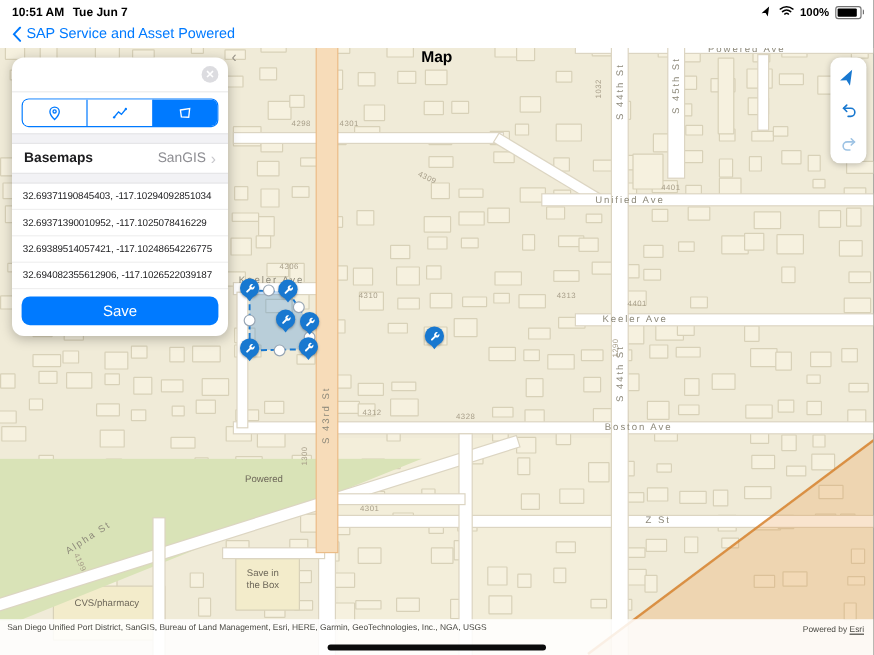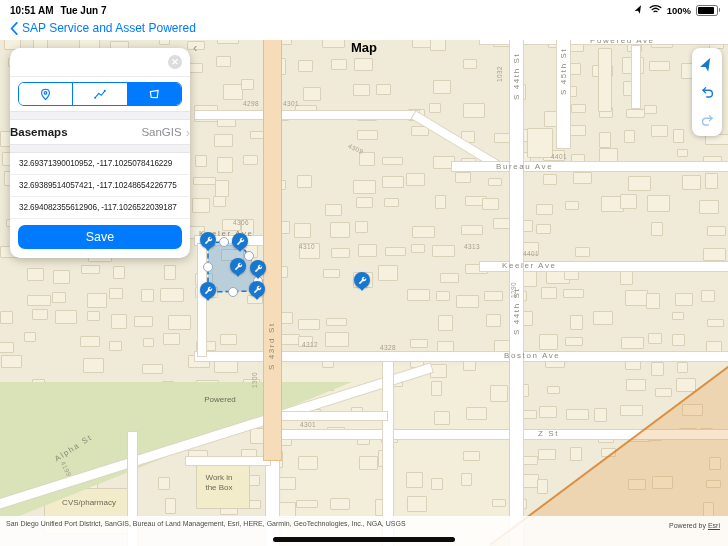--- a/index.html
+++ b/index.html
@@ -43,21 +43,21 @@
   .p-head{position:relative;height:28px;border-bottom:1px solid #ECECEC;}
   .p-title{position:absolute;left:10px;top:7px;font-size:12.5px;font-weight:bold;color:#1C1C1E;}
   .p-close{position:absolute;right:8px;top:7px;width:14px;height:14px;border-radius:50%;background:#DCDCE0;color:#fff;
            font-size:9px;line-height:14px;text-align:center;font-weight:bold;cursor:pointer;}
   .seg-wrap{padding:5px 8px 5px 8px;}
   .seg{display:flex;height:22px;border:1px solid #007AFF;border-radius:6px;overflow:hidden;}
   .seg button{flex:1;border:none;background:#fff;display:flex;align-items:center;justify-content:center;cursor:pointer;padding:0;}
   .seg button + button{border-left:1px solid #007AFF;}
   .seg button.sel{background:#007AFF;}
   .band{height:7px;background:#F2F2F5;border-top:1px solid #E6E6E8;border-bottom:1px solid #E6E6E8;}
-  .row-basemap{display:flex;align-items:center;height:24px;padding:0 0;cursor:pointer;}
+  .row-basemap{display:flex;align-items:center;height:24px;padding:0 10px;cursor:pointer;}
   .row-basemap .k{font-size:11.5px;font-weight:bold;color:#1C1C1E;flex:1;}
   .row-basemap .v{font-size:11.5px;color:#8E8E93;}
   .row-basemap .c{font-size:13px;color:#C7C7CC;margin-left:4px;line-height:1;}
   .loc-head{display:flex;align-items:center;height:22px;padding:0 10px;border-bottom:1px solid #ECECEC;}
   .loc-head .k{flex:1;font-size:10.5px;color:#6D6D72;}
   .loc-head .clear{font-size:10.5px;color:#007AFF;cursor:pointer;}
   .coord-row{height:21px;line-height:21px;padding:0 9px;font-size:8.2px;letter-spacing:-.1px;color:#1C1C1E;
              border-bottom:1px solid #EFEFEF;white-space:nowrap;}
   .save-wrap{padding:6px 8px 9px 8px;}
   .save-btn{width:100%;height:24px;background:#007AFF;color:#fff;border:none;border-radius:7px;
@@ -506,21 +506,21 @@
         <div class="road" style="left: 266px; top: 414px; width: 13px; height: 92px;"></div>
         <div class="road" style="left: -15px; top: 464px; width: 468px; height: 9px; transform: rotate(-17.5deg); transform-origin: 0px 50%;"></div>
         <div class="road" style="left: 186px; top: 417px; width: 84px; height: 8px;"></div>
         <div class="road" style="left: 383px; top: 322px; width: 10px; height: 184px;"></div>
         <div class="road" style="left: 269px; top: 372px; width: 118px; height: 8px;"></div>
         <div class="road" style="left: 128px; top: 392px; width: 9px; height: 114px;"></div>
         <div class="road-major" style="left: 264px; top: -4px; width: 17px; height: 424px;"></div>
       </div>
     <div class="layer" id="label-layer">
         <span class="lbl-street" style="left: 590px; top: -4px;">Powered Ave</span>
-        <span class="lbl-street" style="left: 496px; top: 122px;">Bureau Ave</span>
+        <span class="lbl-street" style="left: 496px; top: 122px;">Unified Ave</span>
         <span class="lbl-street" style="left: 199px; top: 189px;">Keeler Ave</span>
         <span class="lbl-street" style="left: 502px; top: 221px;">Keeler Ave</span>
         <span class="lbl-street" style="left: 504px; top: 311px;">Boston Ave</span>
         <span class="lbl-street" style="left: 538px; top: 389px;">Z St</span>
         <span class="lbl-street" style="left: 53px; top: 416px; transform: rotate(-33deg); transform-origin: 0px 0px;">Alpha St</span>
         <span class="lbl-street" style="left: 267px; top: 330px; transform: rotate(-90deg); transform-origin: 0px 0px;">S 43rd St</span>
         <span class="lbl-street" style="left: 512px; top: 60px; transform: rotate(-90deg); transform-origin: 0px 0px;">S 44th St</span>
         <span class="lbl-street" style="left: 512px; top: 295px; transform: rotate(-90deg); transform-origin: 0px 0px;">S 44th St</span>
         <span class="lbl-street" style="left: 559px; top: 55px; transform: rotate(-90deg); transform-origin: 0px 0px;">S 45th St</span>
         <span class="lbl-house" style="left: 243px; top: 60px;">4298</span>
@@ -535,21 +535,21 @@
         <span class="lbl-house" style="left: 380px; top: 304px;">4328</span>
         <span class="lbl-house" style="left: 300px; top: 381px;">4301</span>
         <span class="lbl-house" style="left: 496px; top: 42px; transform: rotate(-90deg); transform-origin: 0px 0px;">1032</span>
         <span class="lbl-house" style="left: 510px; top: 258px; transform: rotate(-90deg); transform-origin: 0px 0px;">1290</span>
         <span class="lbl-house" style="left: 251px; top: 348px; transform: rotate(-90deg); transform-origin: 0px 0px;">1300</span>
         <span class="lbl-house" style="left: 66px; top: 420px; transform: rotate(65deg); transform-origin: 0px 0px;">4199</span>
         <div class="lbl-poi" style="left: 220px; top: 355px;">
           <div>Powered</div>
         </div>
         <div class="lbl-poi" style="left: 219px; top: 433px;">
-          <div>Work in</div>
+          <div>Save in</div>
           <div>the Box</div>
         </div>
         <div class="lbl-poi" style="left: 89px; top: 458px;">
           <div>CVS/pharmacy</div>
         </div>
       </div>
     <div class="zone"></div>
     <div class="zone-edge"></div>
     <svg class="anno" width="728" height="506">
       <polygon id="sel-poly" fill="rgba(60,140,220,0.30)" stroke="#1878D0" stroke-width="1.6" stroke-dasharray="5 3" points="208,202 240,203 258,230 257,251 208,252"></polygon>
@@ -628,20 +628,21 @@
       </div>
     </div>
     <div class="band"></div>
     <div class="row-basemap">
       <span class="k">Basemaps</span>
       <span class="v">SanGIS</span>
       <span class="c">›</span>
     </div>
     <div class="band"></div>
     <div id="coord-list">
+        <div class="coord-row">32.69371190845403, -117.10294092851034</div>
         <div class="coord-row">32.69371390010952, -117.1025078416229</div>
         <div class="coord-row">32.69389514057421, -117.10248654226775</div>
         <div class="coord-row">32.694082355612906, -117.1026522039187</div>
       </div>
     <div class="save-wrap">
       <button class="save-btn">Save</button>
     </div>
   </div>
 
   <div class="tools">

